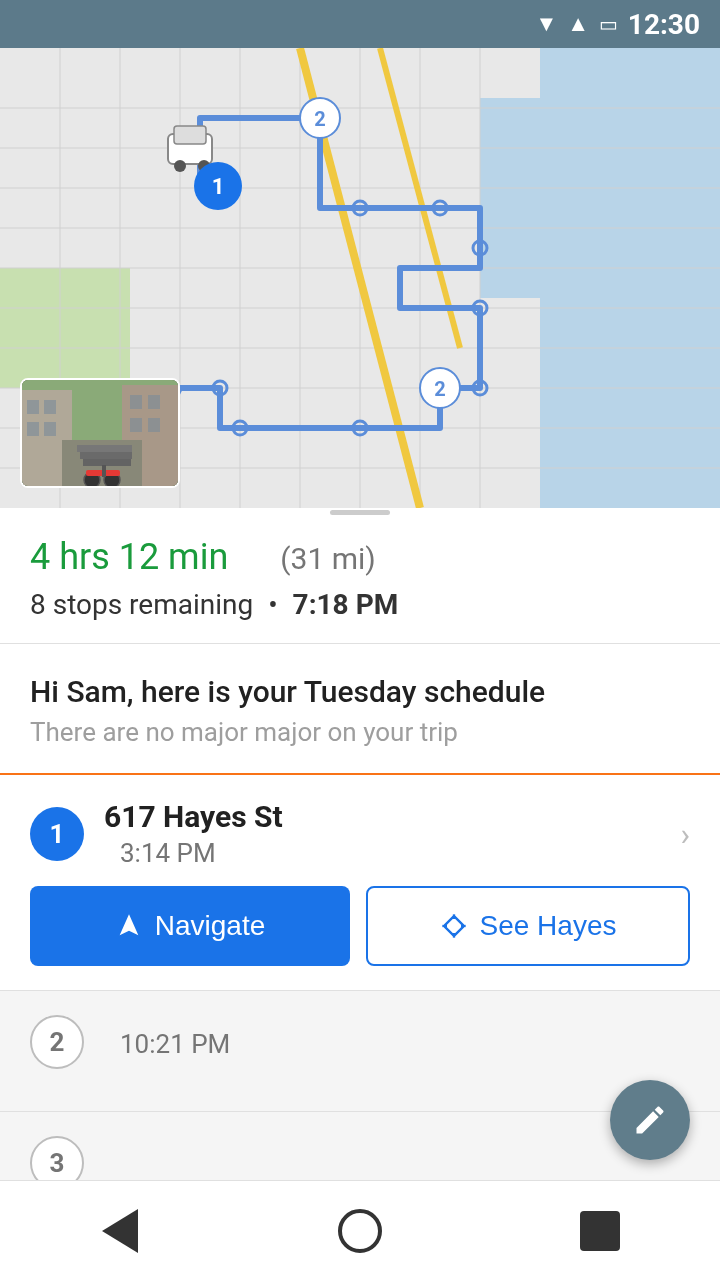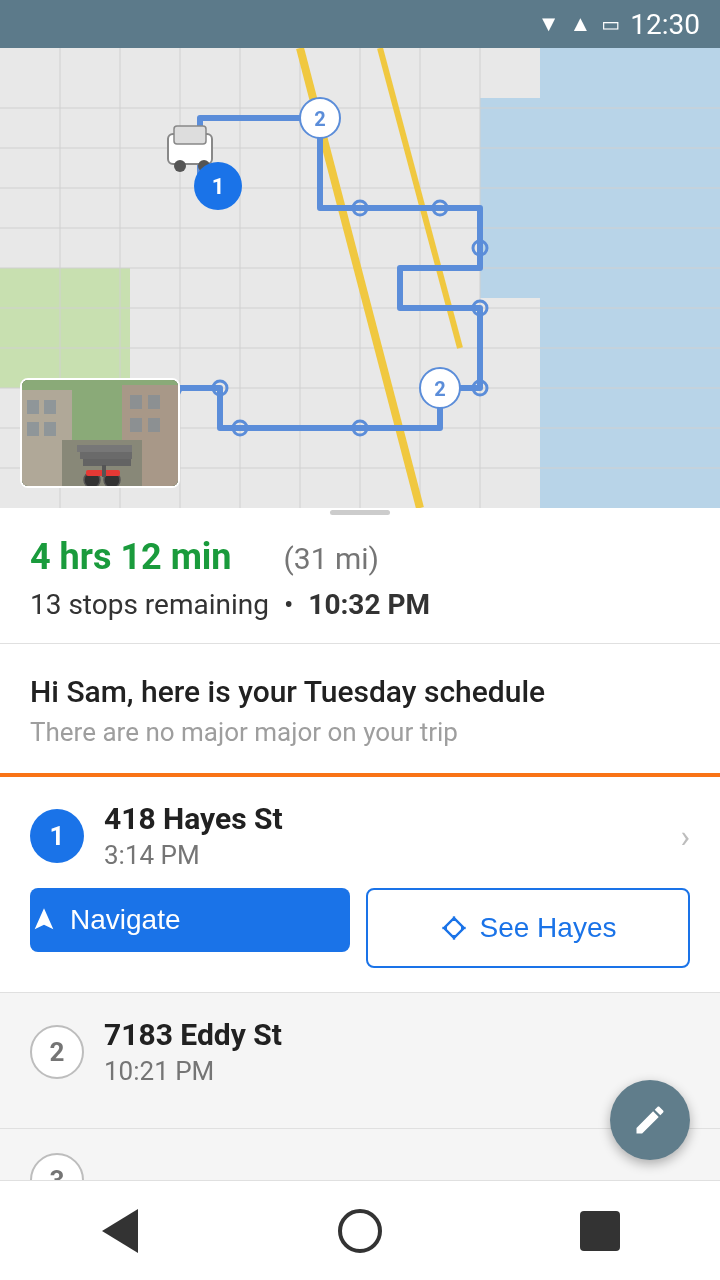--- a/index.html
+++ b/index.html
@@ -24,21 +24,21 @@
       gap: 12px;
     }
     .status-icons {
       display: flex;
       align-items: center;
       gap: 10px;
     }
     .status-time {
       color: white;
       font-size: 28px;
-      font-weight: 400;
+      font-weight: 700;
     }
 
     
     .map-container {
       width: 720px;
       height: 460px;
       background: #e8e8e8;
       position: relative;
       overflow: hidden;
     }
@@ -89,42 +89,42 @@
       border-bottom: 1px solid #e0e0e0;
     }
     .time-distance {
       display: flex;
       align-items: baseline;
       gap: 12px;
       margin-bottom: 10px;
     }
     .time-text {
       font-size: 36px;
-      font-weight: 700;
+      font-weight: 400;
       color: #1a9b3c;
       text-align: right;
     }
     .distance-text {
       font-size: 30px;
       color: #757575;
       margin-left: 40px;
     }
     .stops-time {
       font-size: 28px;
       color: #333;
     }
     .stops-time strong {
       font-weight: 700;
     }
 
     
     .schedule-header {
       background: white;
       padding: 30px 30px 26px 30px;
-      border-bottom: 4px solid #f97316;
+      border-bottom: 2px solid #f97316;
     }
     .schedule-greeting {
       font-size: 30px;
       font-weight: 500;
       color: #212121;
       margin-bottom: 8px;
     }
     .schedule-subtitle {
       font-size: 26px;
       color: #9e9e9e;
@@ -174,43 +174,45 @@
     }
     .stop-address {
       font-size: 30px;
       font-weight: 700;
       color: #212121;
     }
     .stop-time {
       font-size: 26px;
       color: #757575;
       margin-top: 4px;
+      margin-left: 16px;
     }
     .chevron-right {
       font-size: 32px;
       color: #bdbdbd;
     }
 
     
     .action-buttons {
       display: flex;
       gap: 16px;
       margin-top: 4px;
     }
     .btn-navigate {
       flex: 1;
-      height: 64px;
+      height: 80px;
       background: #1a73e8;
       color: white;
       border: none;
       border-radius: 8px;
       font-size: 28px;
       font-weight: 500;
       display: flex;
       align-items: center;
+      justify-content: center;
       gap: 12px;
       cursor: pointer;
     }
     .btn-see-route {
       flex: 1;
       height: 80px;
       background: white;
       color: #1a73e8;
       border: 2px solid #1a73e8;
       border-radius: 8px;
@@ -409,38 +411,38 @@
 <div class="drag-handle">
   <div class="drag-handle-bar"></div>
 </div>
 
 <div class="info-panel">
   <div class="time-distance">
     <span class="time-text">4 hrs 12 min</span>
     <span class="distance-text">(31 mi)</span>
   </div>
   <div class="stops-time">
-    <span>13 stops remaining</span>
+    <span>8 stops remaining</span>
     <span style="margin:0 8px;">•</span>
-    <strong>10:32 PM</strong>
+    <strong>7:18 PM</strong>
   </div>
 </div>
 
 <div class="schedule-header">
   <div class="schedule-greeting">Hi Sam, here is your Tuesday schedule</div>
   <div class="schedule-subtitle">There are no major major on your trip</div>
 </div>
 
 <div class="stop-item active">
   <div class="stop-header">
     <div class="stop-number-badge blue">
       <span>1</span>
     </div>
     <div class="stop-info">
-      <div class="stop-address">418 Hayes St</div>
+      <div class="stop-address">617 Hayes St</div>
       <div class="stop-time">3:14 PM</div>
     </div>
     <span class="chevron-right">›</span>
   </div>
   <div class="action-buttons">
     <button class="btn-navigate">
 
       <svg width="28" height="28" viewBox="0 0 24 24" fill="none" xmlns="http://www.w3.org/2000/svg">
         <path d="M12 2L4 20l8-4 8 4L12 2z" fill="white"></path>
       </svg>
@@ -459,21 +461,20 @@
     </button>
   </div>
 </div>
 
 <div class="stop-item inactive">
   <div class="stop-header">
     <div class="stop-number-badge grey">
       <span>2</span>
     </div>
     <div class="stop-info">
-      <div class="stop-address">7183 Eddy St</div>
       <div class="stop-time">10:21 PM</div>
     </div>
   </div>
 </div>
 
 <div class="stop-item-truncated">
   <div style="display:flex;align-items:center;gap:20px;">
     <div class="stop-number-badge grey" style="width:54px;height:54px;border:2px solid #bdbdbd;">
       <span>3</span>
     </div>

